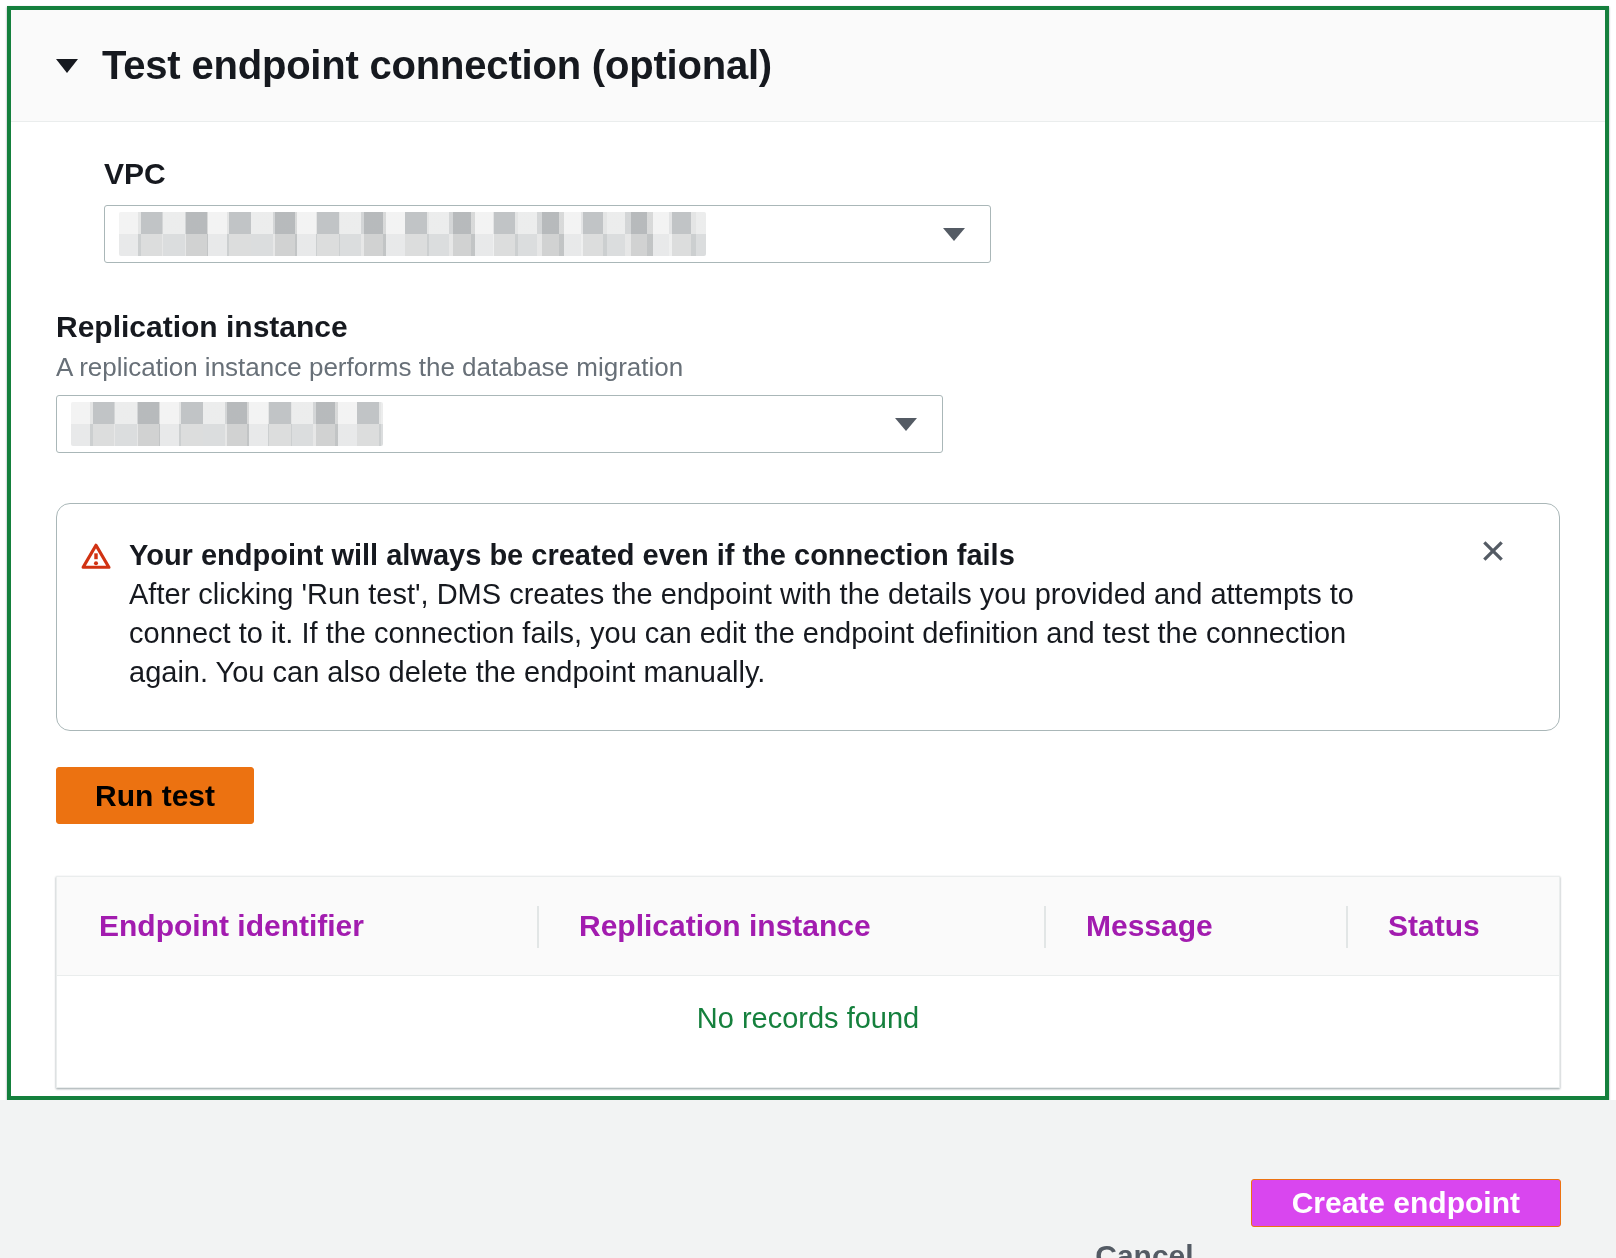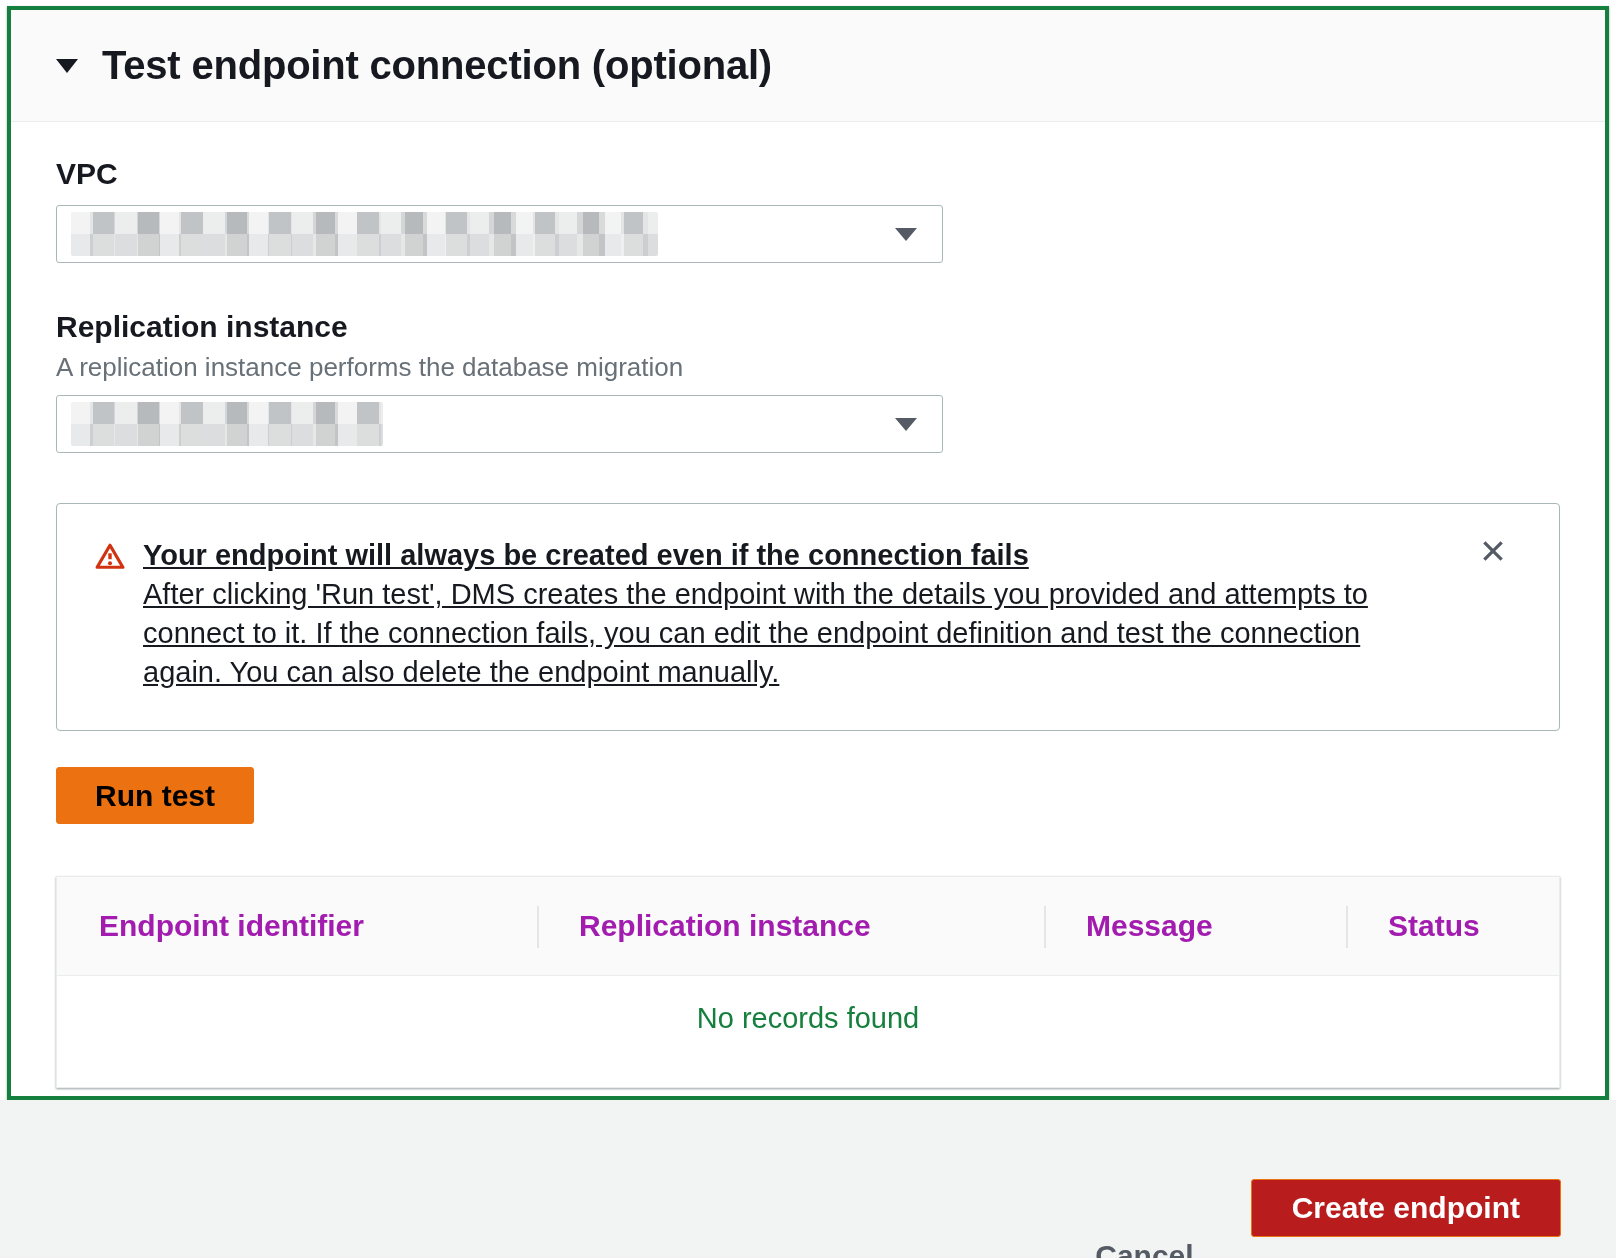--- a/index.html
+++ b/index.html
@@ -81,34 +81,33 @@
       repeating-linear-gradient(90deg,
         rgba(255,255,255,0.55) 0 19px,
         rgba(0,0,0,0.00) 19px 43px,
         rgba(255,255,255,0.30) 43px 67px,
         rgba(0,0,0,0.05) 67px 89px),
       conic-gradient(#c1c4c6 25%, #dcdddd 0 50%, #cccfd0 0 75%, #e4e5e5 0) 0 0 / 44px 44px;
   }
   .redacted.vpc { width: 587px; }
   .redacted.ri  { width: 312px; }
 
-  .field-vpc { margin-top: 0; }
+  .field-vpc { margin-top: 0; margin-left: 48px; }
   .field-ri  { margin-top: 46px; }
 
   
   .alert {
     margin-top: 50px;
     border: 1px solid #aab7b8;
-    border-radius: 4px;
-    background: #ffffff;
-    padding: 32px 55px 38px 38px;
+    border-radius: 14px;
+    background: #ffffff;
+    padding: 32px 55px 38px 24px;
     display: flex;
     align-items: flex-start;
     position: relative;
-    text-decoration: underline;
   }
   .alert-icon { flex: 0 0 auto; margin-top: 5px; }
   .alert-content {
     margin-left: 18px;
     padding-right: 90px;
     font-size: 29px;
     line-height: 39px;
     color: #16191f;
   }
   .alert-title { font-weight: bold; margin-bottom: 0px; }
@@ -199,23 +198,23 @@
   .footer {
     height: 158px;
     background: #f2f3f3;
     display: flex;
     justify-content: flex-end;
     align-items: flex-start;
     padding: 79px 55px 0 0;
   }
   .footer .btn-link { margin-right: 57px; align-self: center; margin-top: 74px; }
   .btn-create {
-    height: 58px;
+    height: 48px;
     padding: 0 40px;
-    background: #b91c1c;
+    background: #d946ef;
     border: 1px solid #ec7211;
     border-radius: 3px;
     color: #ffffff;
     font-family: inherit;
     font-size: 30px;
     font-weight: bold;
     cursor: pointer;
   }
 </style>
 </head>

